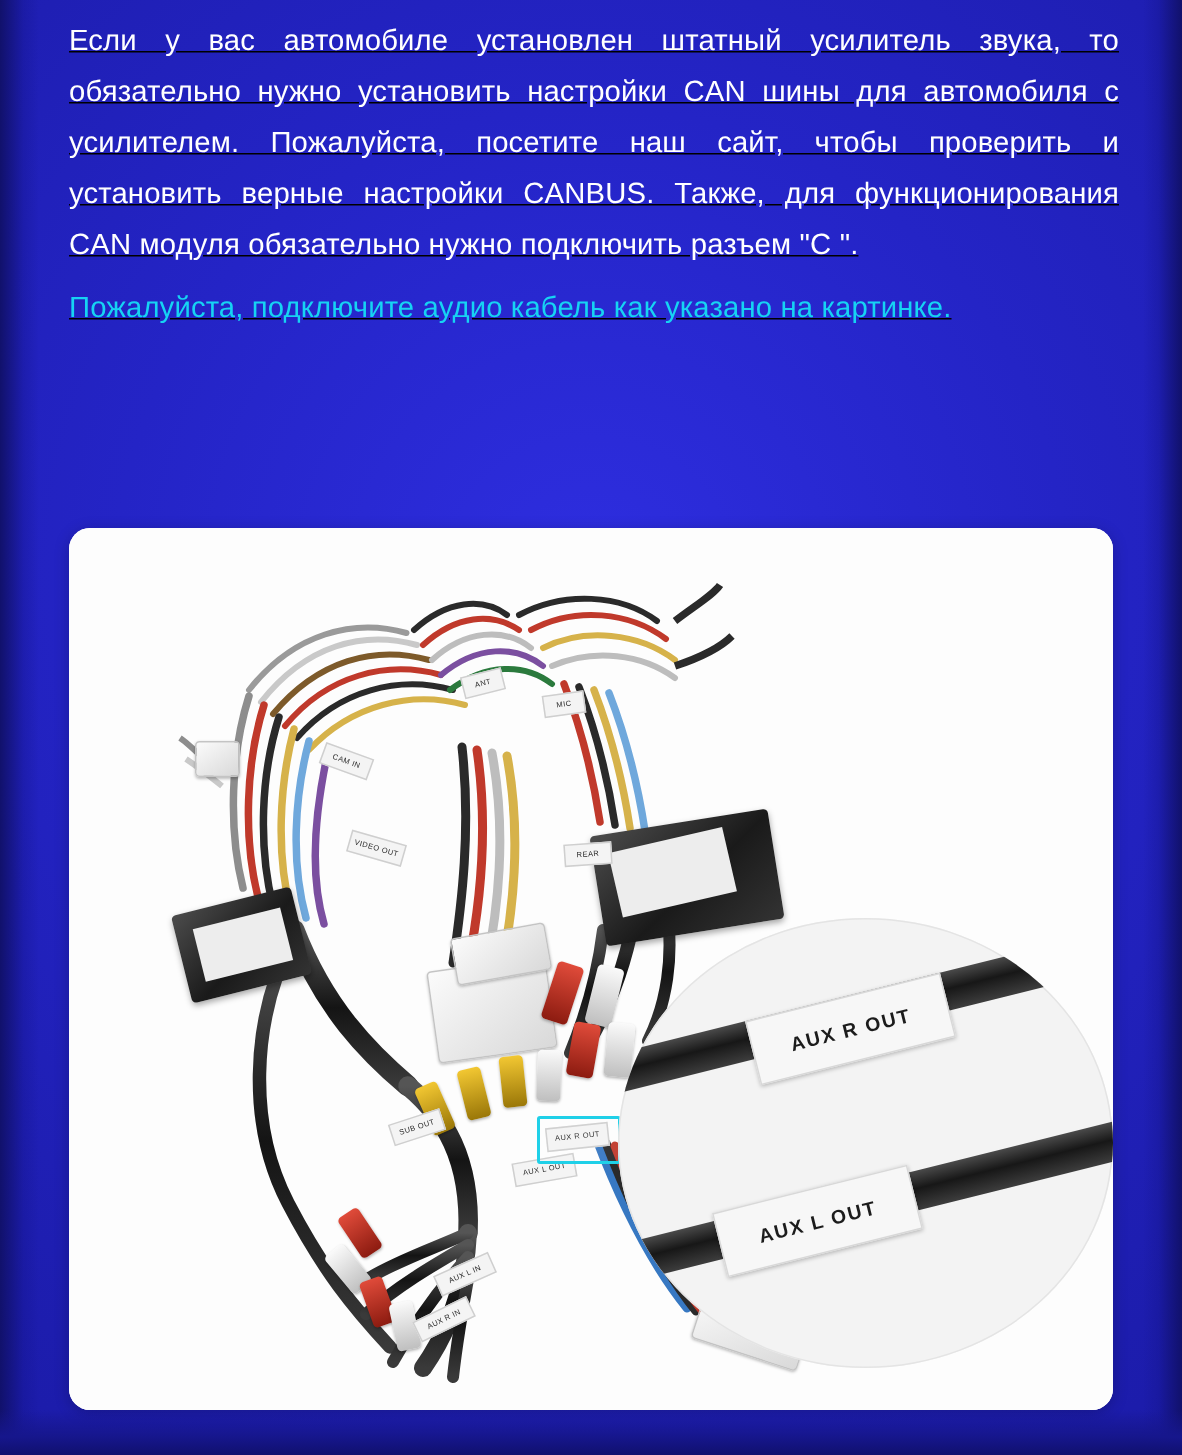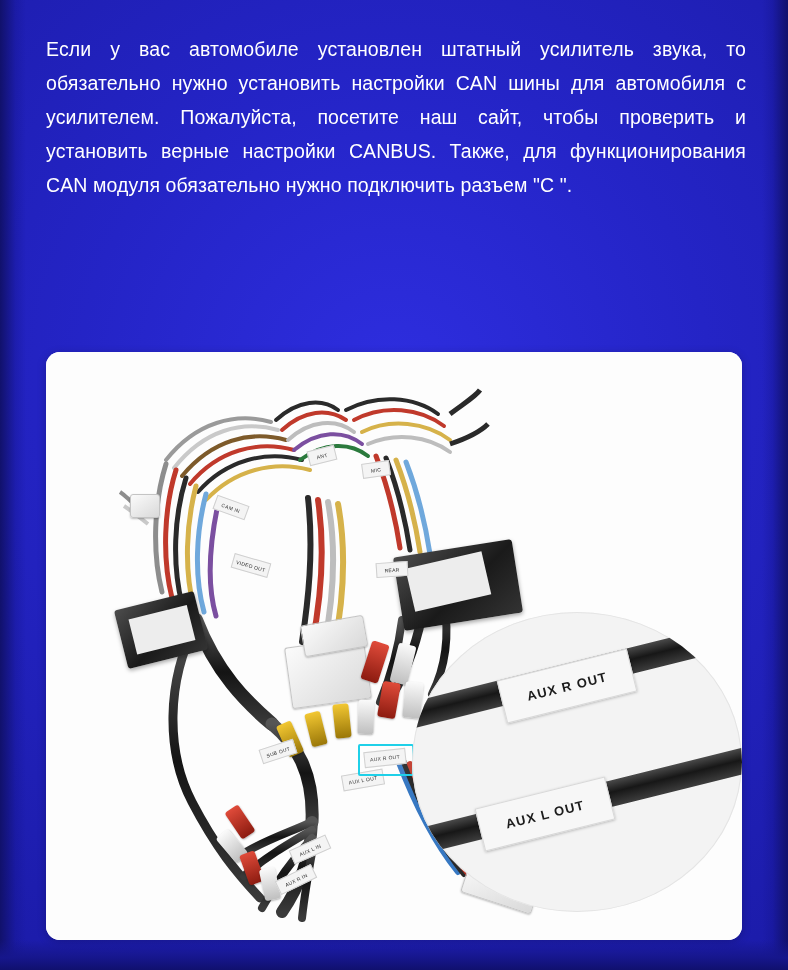--- a/index.html
+++ b/index.html
@@ -27,21 +27,22 @@
   }
   .edge-right {
     position: absolute;
     right: 0; top: 0; bottom: 0; width: 26px;
     background: linear-gradient(to left, #11116b 0%, rgba(20,20,140,0.35) 60%, rgba(30,30,180,0) 100%);
   }
   .text-block {
     position: absolute;
     left: 46px;
     right: 42px;
-    top: 32px;
+    top: 10px;
+    text-decoration: underline;
   }
   .para {
     color: #ffffff;
     font-size: 19.5px;
     line-height: 34px;
     text-align: justify;
     text-justify: inter-word;
     margin: 0 0 2px 0;
     letter-spacing: 0.1px;
   }
@@ -160,20 +161,21 @@
 </head>
 <body>
 
 <div class="page">
 
   <div class="edge-left"></div>
   <div class="edge-right"></div>
 
   <div class="text-block">
     <p class="para">Если у вас автомобиле установлен штатный усилитель звука, то обязательно нужно установить настройки CAN шины для автомобиля с усилителем. Пожалуйста, посетите наш сайт, чтобы проверить и установить верные настройки CANBUS. Также, для функционирования CAN модуля обязательно нужно подключить разъем "C ".</p>
+    <p class="para highlight">Пожалуйста, подключите аудио кабель как указано на картинке.</p>
   </div>
 
   <div class="photo-card">
     <div class="photo">
 
       <svg class="harness" viewBox="0 0 696 588">
         <defs>
           <linearGradient id="blk" x1="0" y1="0" x2="0" y2="1">
             <stop offset="0%" stop-color="#555"></stop>
             <stop offset="50%" stop-color="#141414"></stop>

